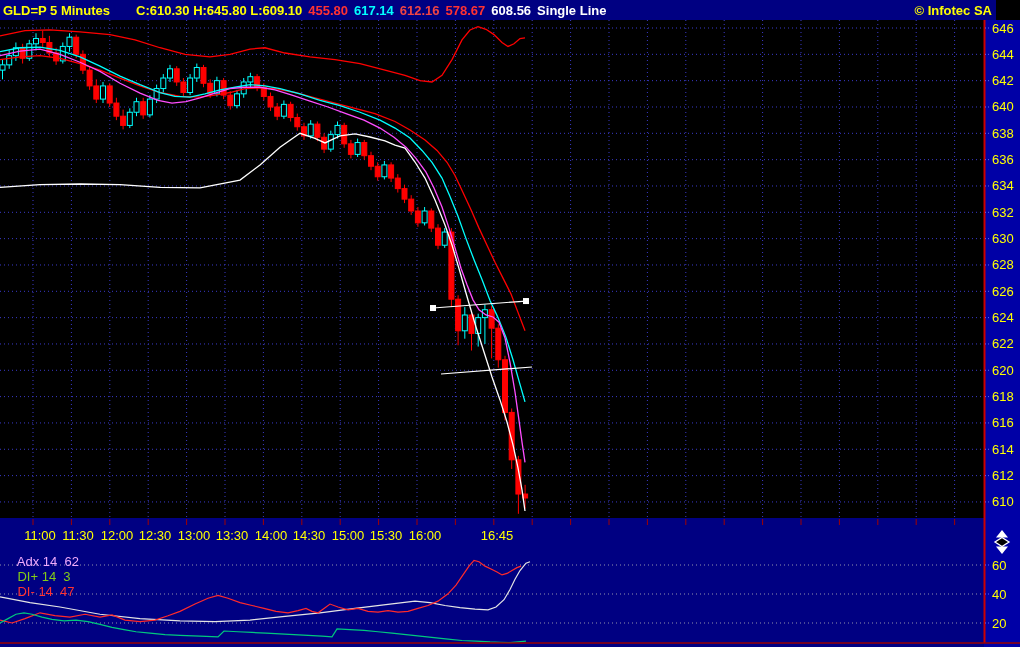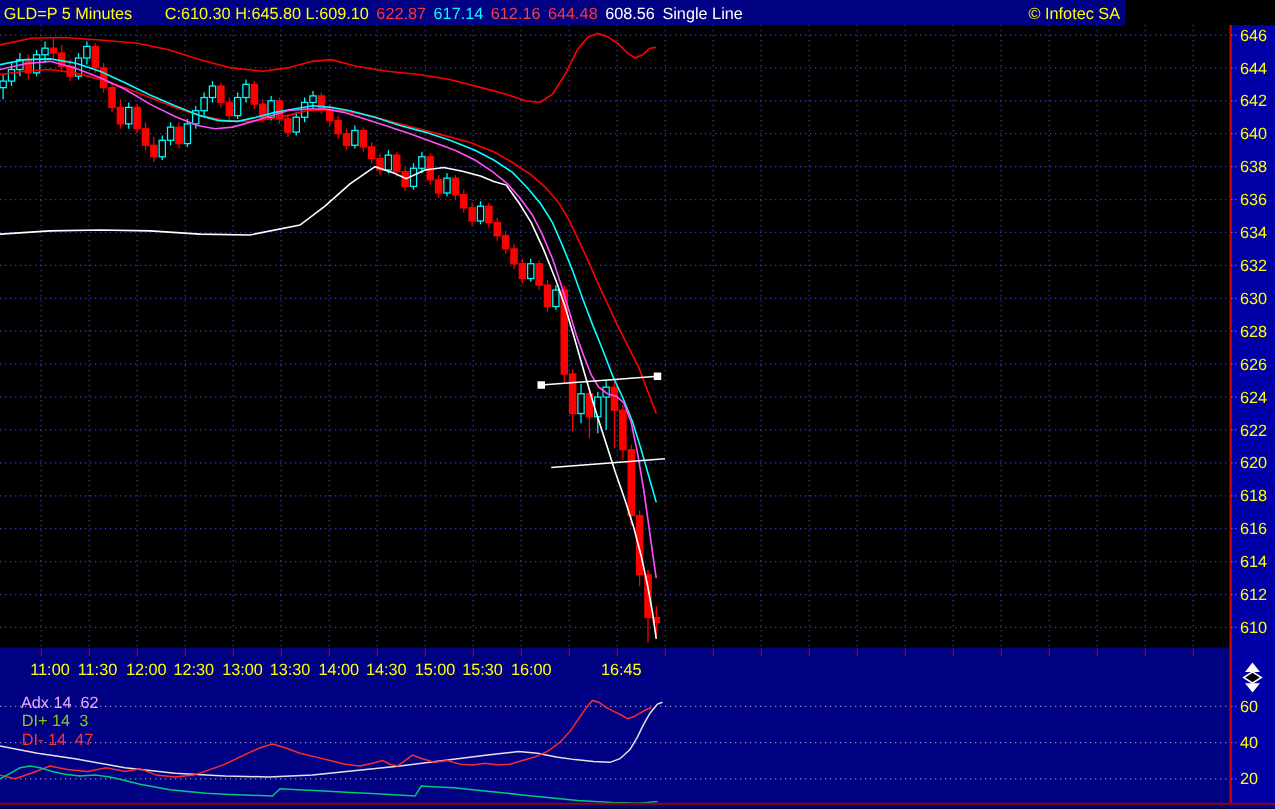--- a/index.html
+++ b/index.html
@@ -1,19 +1,19 @@
 <!DOCTYPE html>
 <html><head>
 <meta charset="utf-8">
 <style>
   html,body{margin:0;padding:0;background:#000;}
   .screen{position:relative;width:1020px;height:647px;overflow:hidden;
     font-family:"Liberation Sans",sans-serif;font-size:13px;background:#000;}
-  .topbar{position:absolute;left:0;top:0;width:900px;height:20px;background:#000082;
-    display:flex;align-items:center;white-space:pre;}
+  .topbar{position:absolute;left:0;top:0;width:996px;height:20px;background:#000082;
+    display:flex;align-items:center;white-space:pre;font-weight:bold;}
   .topbar span{display:inline-block;}
   .c-yellow{color:#FFFF00;}
   .c-red{color:#FF3232;}
   .c-cyan{color:#00FFFF;}
   .c-mag{color:#ef4444;}
   .c-white{color:#FFFFFF;}
   .c-gray{color:#f0abfc;}
   .c-green{color:#84cc16;}
   .sym{margin-left:3px;}
   .ohl{margin-left:26px;}
@@ -24,24 +24,24 @@
   svg text{font-family:"Liberation Sans",sans-serif;}
 </style>
 </head>
 <body>
 
 <div class="screen">
 
   <div class="topbar">
     <span class="c-yellow sym">GLD=P 5 Minutes</span>
     <span class="c-yellow ohl">C:610.30 H:645.80 L:609.10</span>
-    <span class="c-red hv">622.87</span>
+    <span class="c-red hv">455.80</span>
     <span class="c-cyan hv">617.14</span>
     <span class="c-mag hv">612.16</span>
-    <span class="c-red hv">644.48</span>
+    <span class="c-red hv">578.67</span>
     <span class="c-white hv">608.56</span>
     <span class="c-white mode">Single Line</span>
     <span class="c-yellow copyright">© Infotec SA</span>
   </div>
 
   <div class="legend">
     <span class="c-gray">Adx 14  62</span><span> </span>
     <span class="c-green">DI+ 14  3</span><span> </span>
     <span class="c-red">DI- 14  47</span>
   </div>

